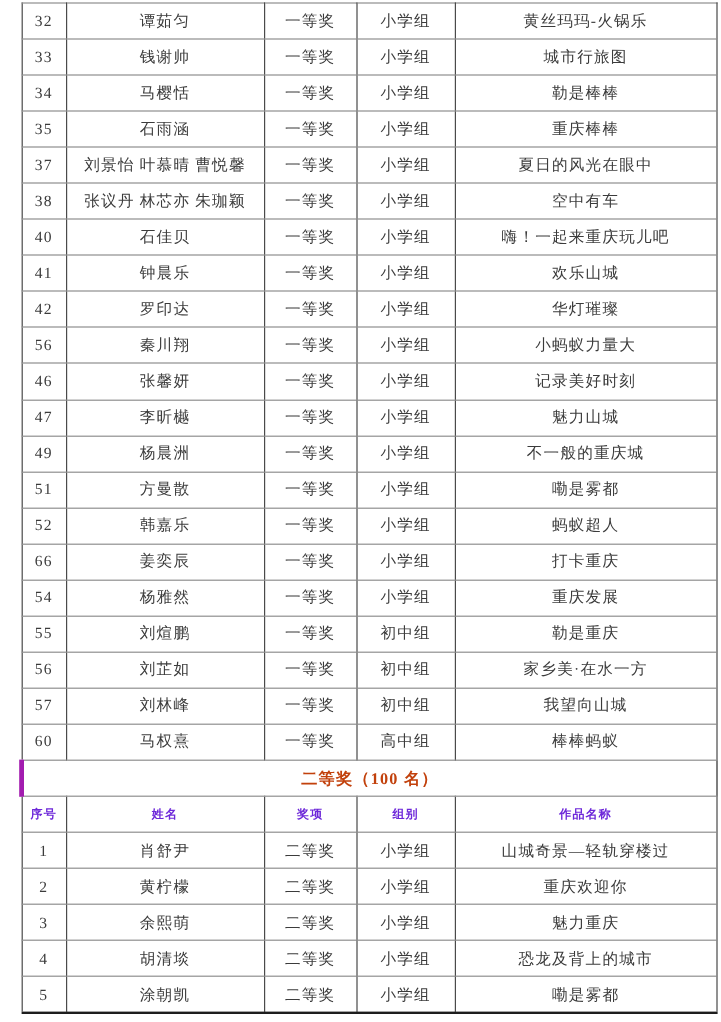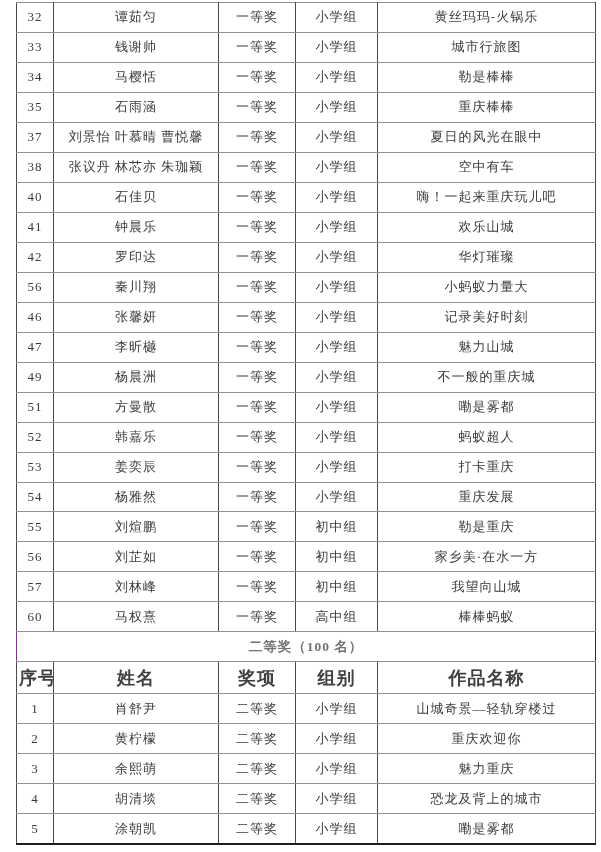--- a/index.html
+++ b/index.html
@@ -30,30 +30,30 @@
     color:#3b3b3b;
     letter-spacing:1px;
     white-space:nowrap;
     overflow:hidden;
   }
   table.awards{border:1px solid #2a2a2a;border-bottom:2px solid #1d1d1d;}
   table.awards tr{height:23.4px;}
   td.seq{font-size:13.5px;letter-spacing:0;}
   tr.section-row td{
     font-weight:bold;
-    color:#737373;
+    color:#c2410c;
     font-size:13.5px;
     letter-spacing:1px;
-    border-left:1px solid #a21caf;
+    border-left:4px solid #a21caf;
     border-right:1px solid #2a2a2a;
   }
   tr.header-row td{
     font-weight:bold;
-    color:#404040;
-    font-size:18px;
+    color:#6d28d9;
+    font-size:10px;
   }
 </style>
 </head>
 <body>
 
 <div class="doc-page">
   <table class="awards">
     <colgroup>
       <col style="width:37px">
       <col style="width:165px">
@@ -161,21 +161,21 @@
           <td>嘞是雾都</td>
         </tr>
         <tr>
           <td class="seq">52</td>
           <td>韩嘉乐</td>
           <td>一等奖</td>
           <td>小学组</td>
           <td>蚂蚁超人</td>
         </tr>
         <tr>
-          <td class="seq">53</td>
+          <td class="seq">66</td>
           <td>姜奕辰</td>
           <td>一等奖</td>
           <td>小学组</td>
           <td>打卡重庆</td>
         </tr>
         <tr>
           <td class="seq">54</td>
           <td>杨雅然</td>
           <td>一等奖</td>
           <td>小学组</td>

